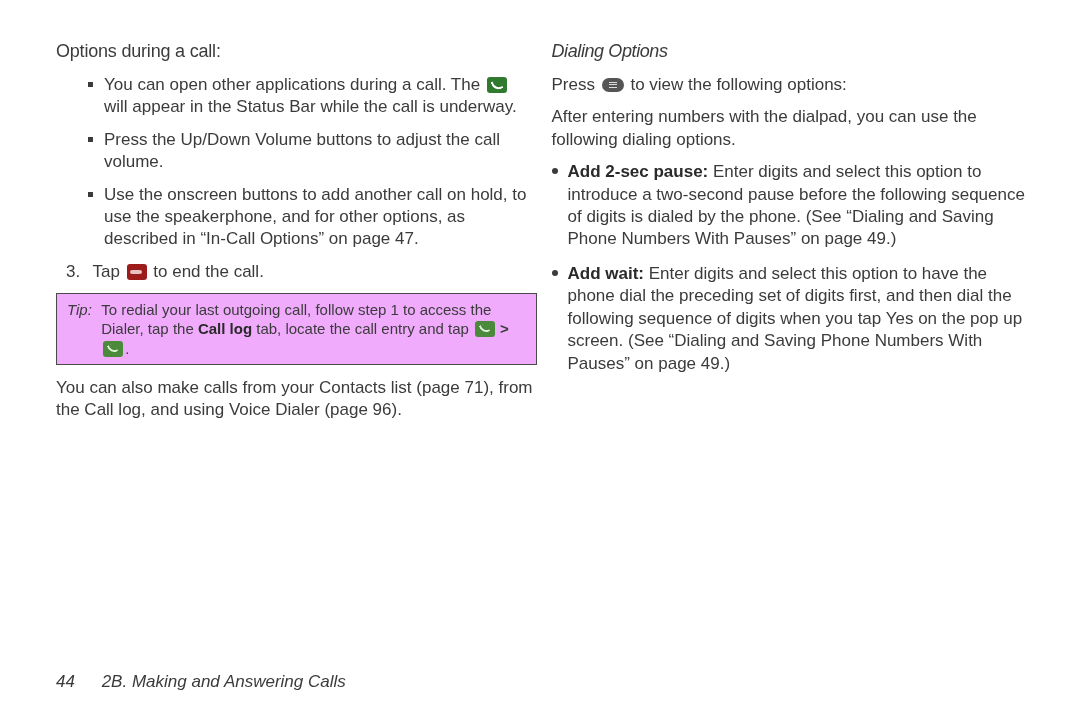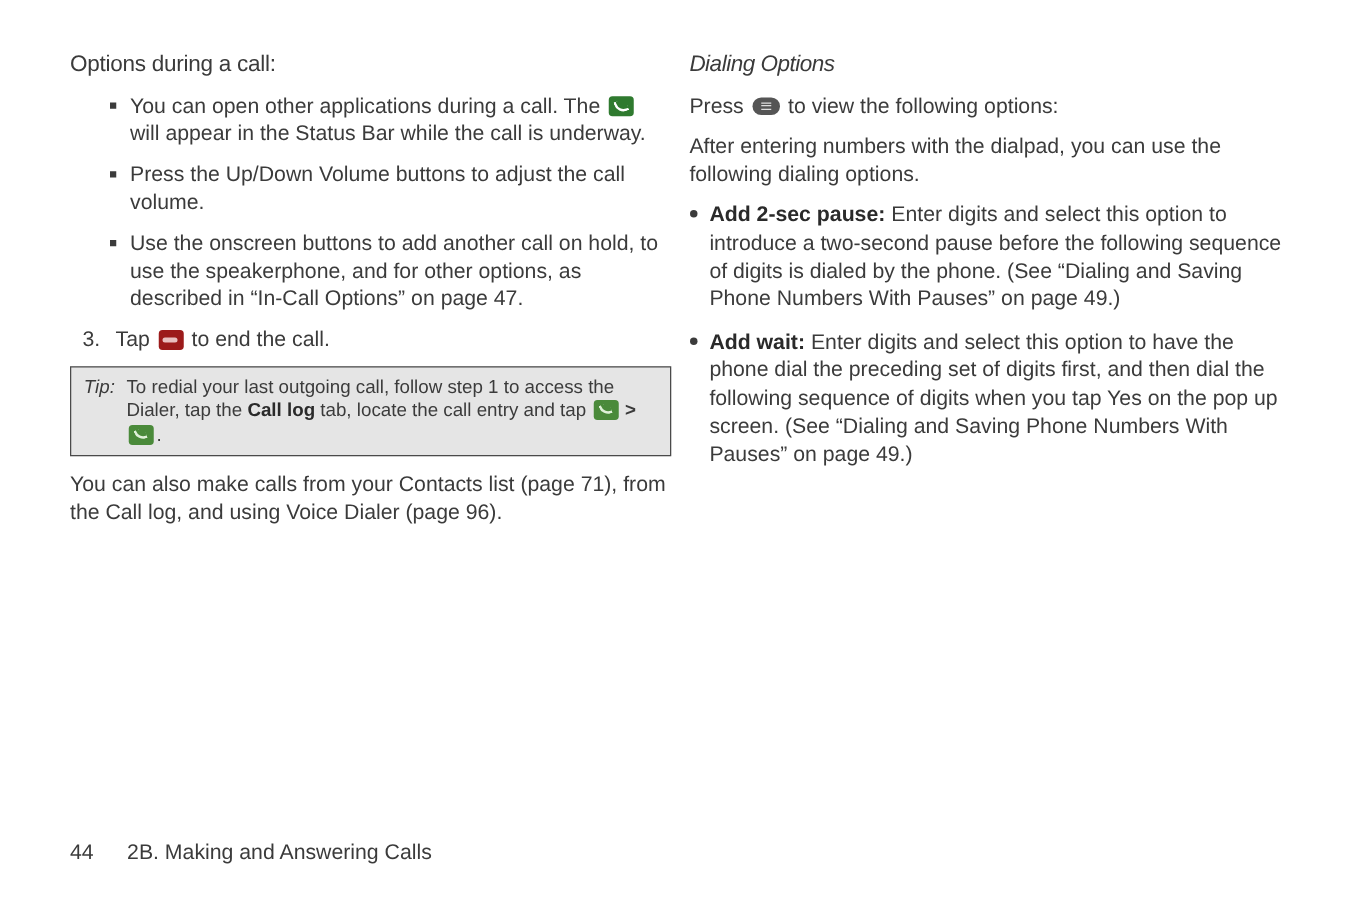--- a/index.html
+++ b/index.html
@@ -67,21 +67,21 @@
     margin: 6px 0 12px 0;
   }
   .num {
     display: inline-block;
     width: 0;
     margin-left: -22px;
     padding-right: 22px;
   }
   .tipbox {
     border: 1px solid #4a4a4a;
-    background: #e5e5e5;
+    background: #f0abfc;
     padding: 6px 10px 6px 10px;
     margin: 2px 0 12px 0;
     font-size: 15px;
     line-height: 1.28;
   }
   .tipbox .tip-label {
     font-style: italic;
     display: inline-block;
     width: 30px;
     vertical-align: top;
@@ -109,20 +109,21 @@
     top: 7px;
     width: 6px;
     height: 6px;
     background: #3b3b3b;
     border-radius: 50%;
   }
   b { font-weight: 700; color: #2a2a2a; }
   .footer {
     flex: 0 0 auto;
     margin-top: 20px;
+    font-style: italic;
     font-size: 17px;
   }
   .footer .pnum {
     display: inline-block;
     margin-right: 22px;
   }
 
   
   .icon {
     display: inline-block;

